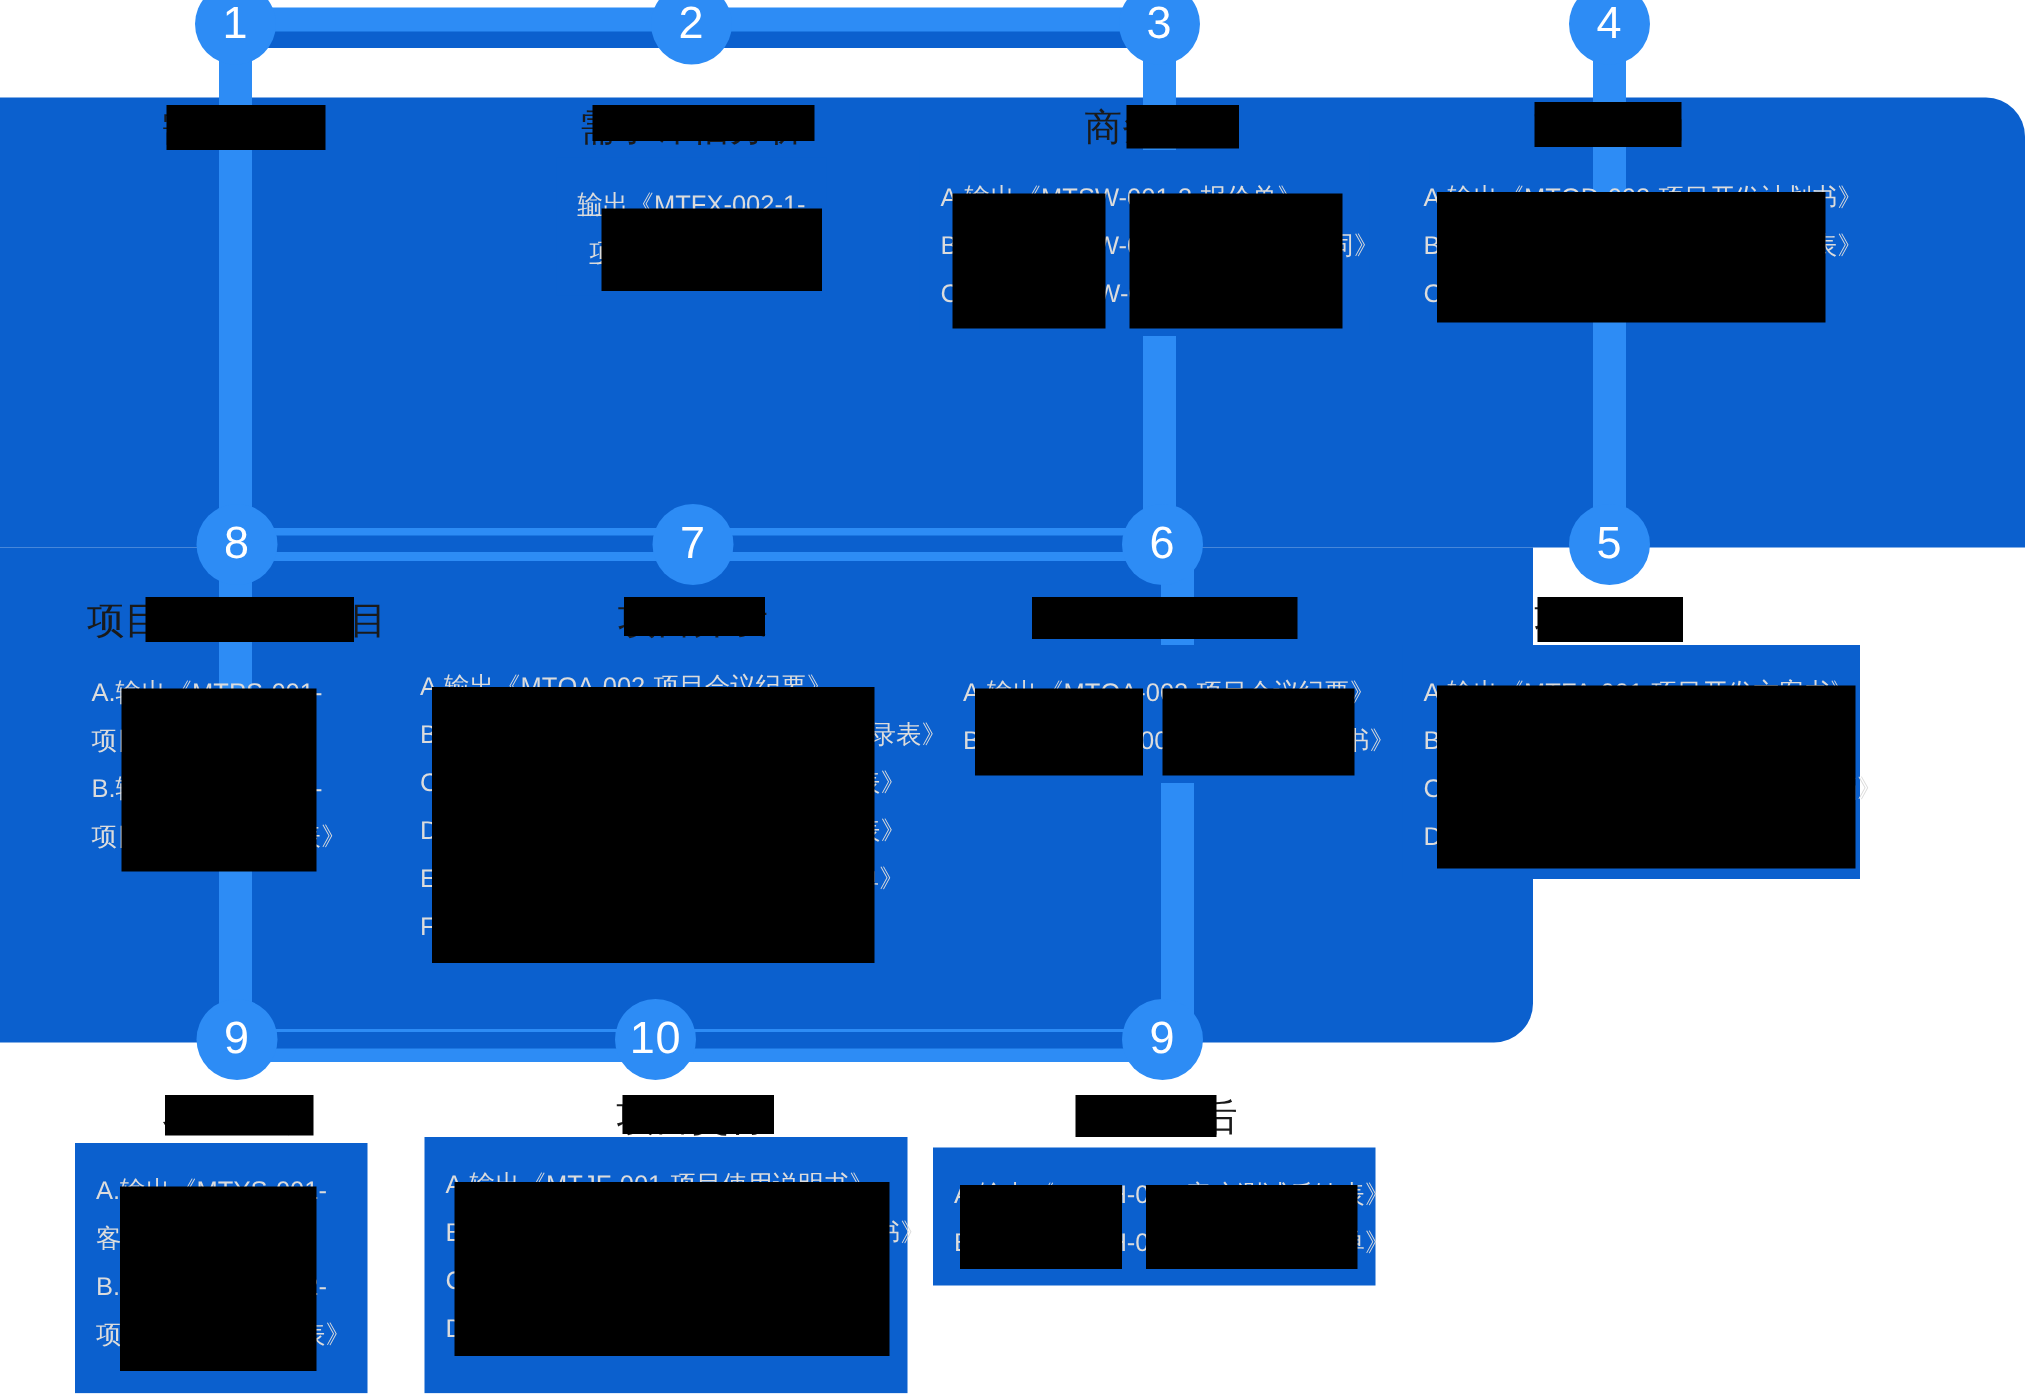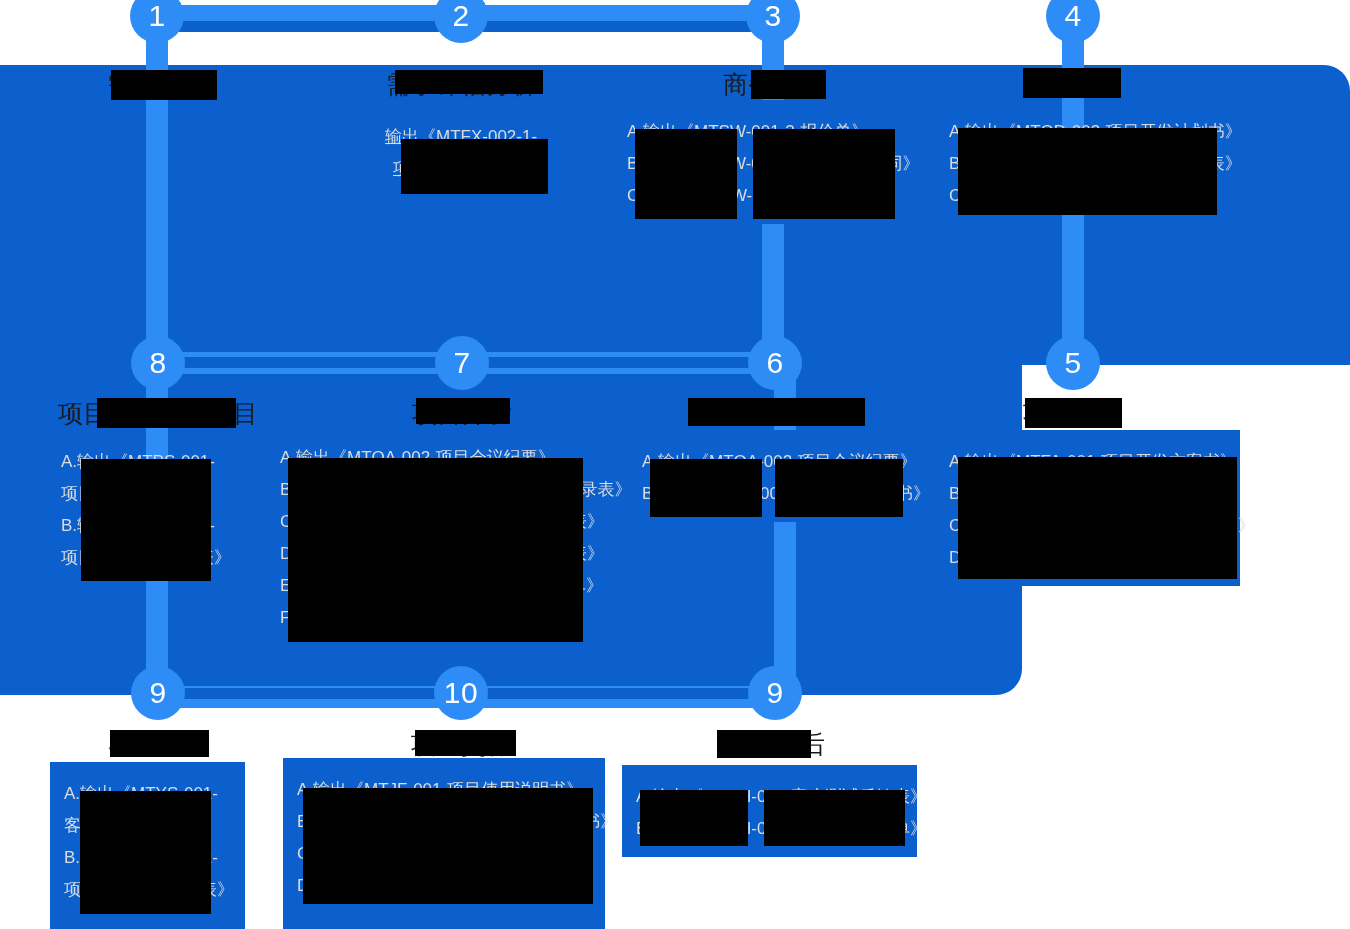--- a/index.html
+++ b/index.html
@@ -142,21 +142,21 @@
   <div class="circle" style="left:435px; top:336px;">
       <span>7</span>
     </div>
   <div class="circle" style="left:131px; top:336px;">
       <span>8</span>
     </div>
 
   <div class="circle" style="left:131px; top:666px;">
       <span>9</span>
     </div>
-  <div class="circle" style="left:434px; top:666px;">
+  <div class="circle" style="left:410px; top:666px;">
       <span>10</span>
     </div>
   <div class="circle" style="left:748px; top:666px;">
       <span>9</span>
     </div>
 
   <div class="stage-title" style="left:157px; top:68px;">需求接入</div>
   <div class="stage-title" style="left:461px; top:68px;">需求评估分析</div>
   <div class="stage-title" style="left:773px; top:68px;">商务谈判</div>
   <div class="stage-title" style="left:1073px; top:68px;">项目启动</div>

